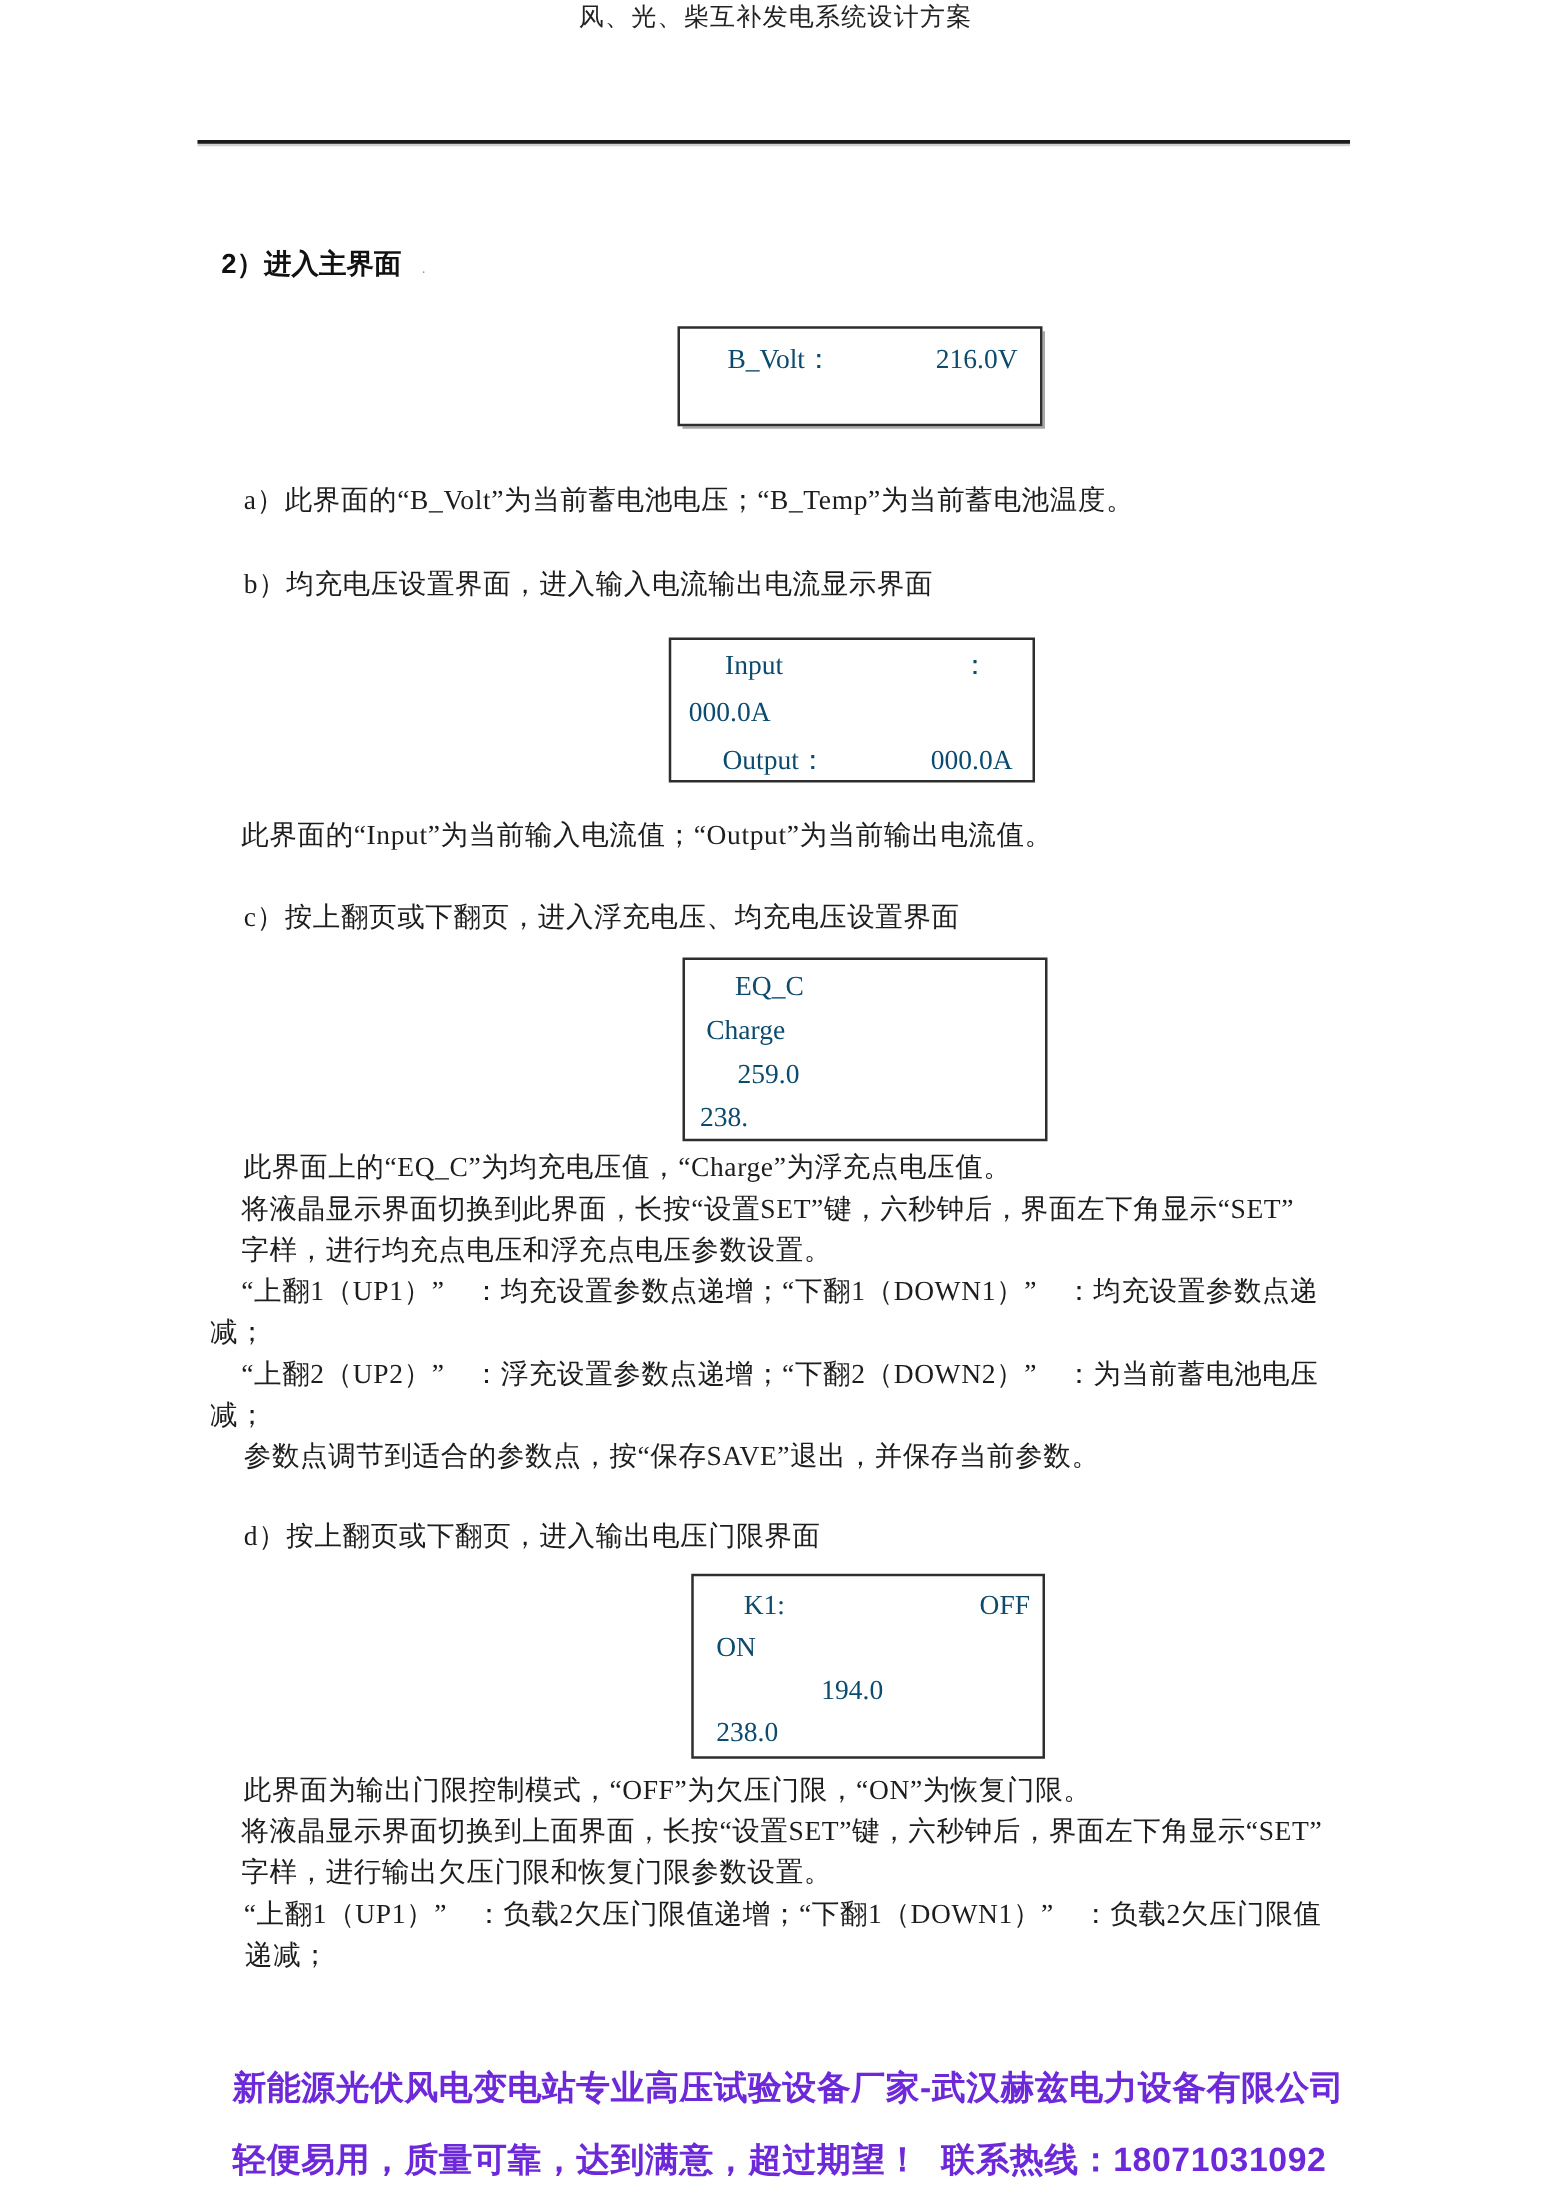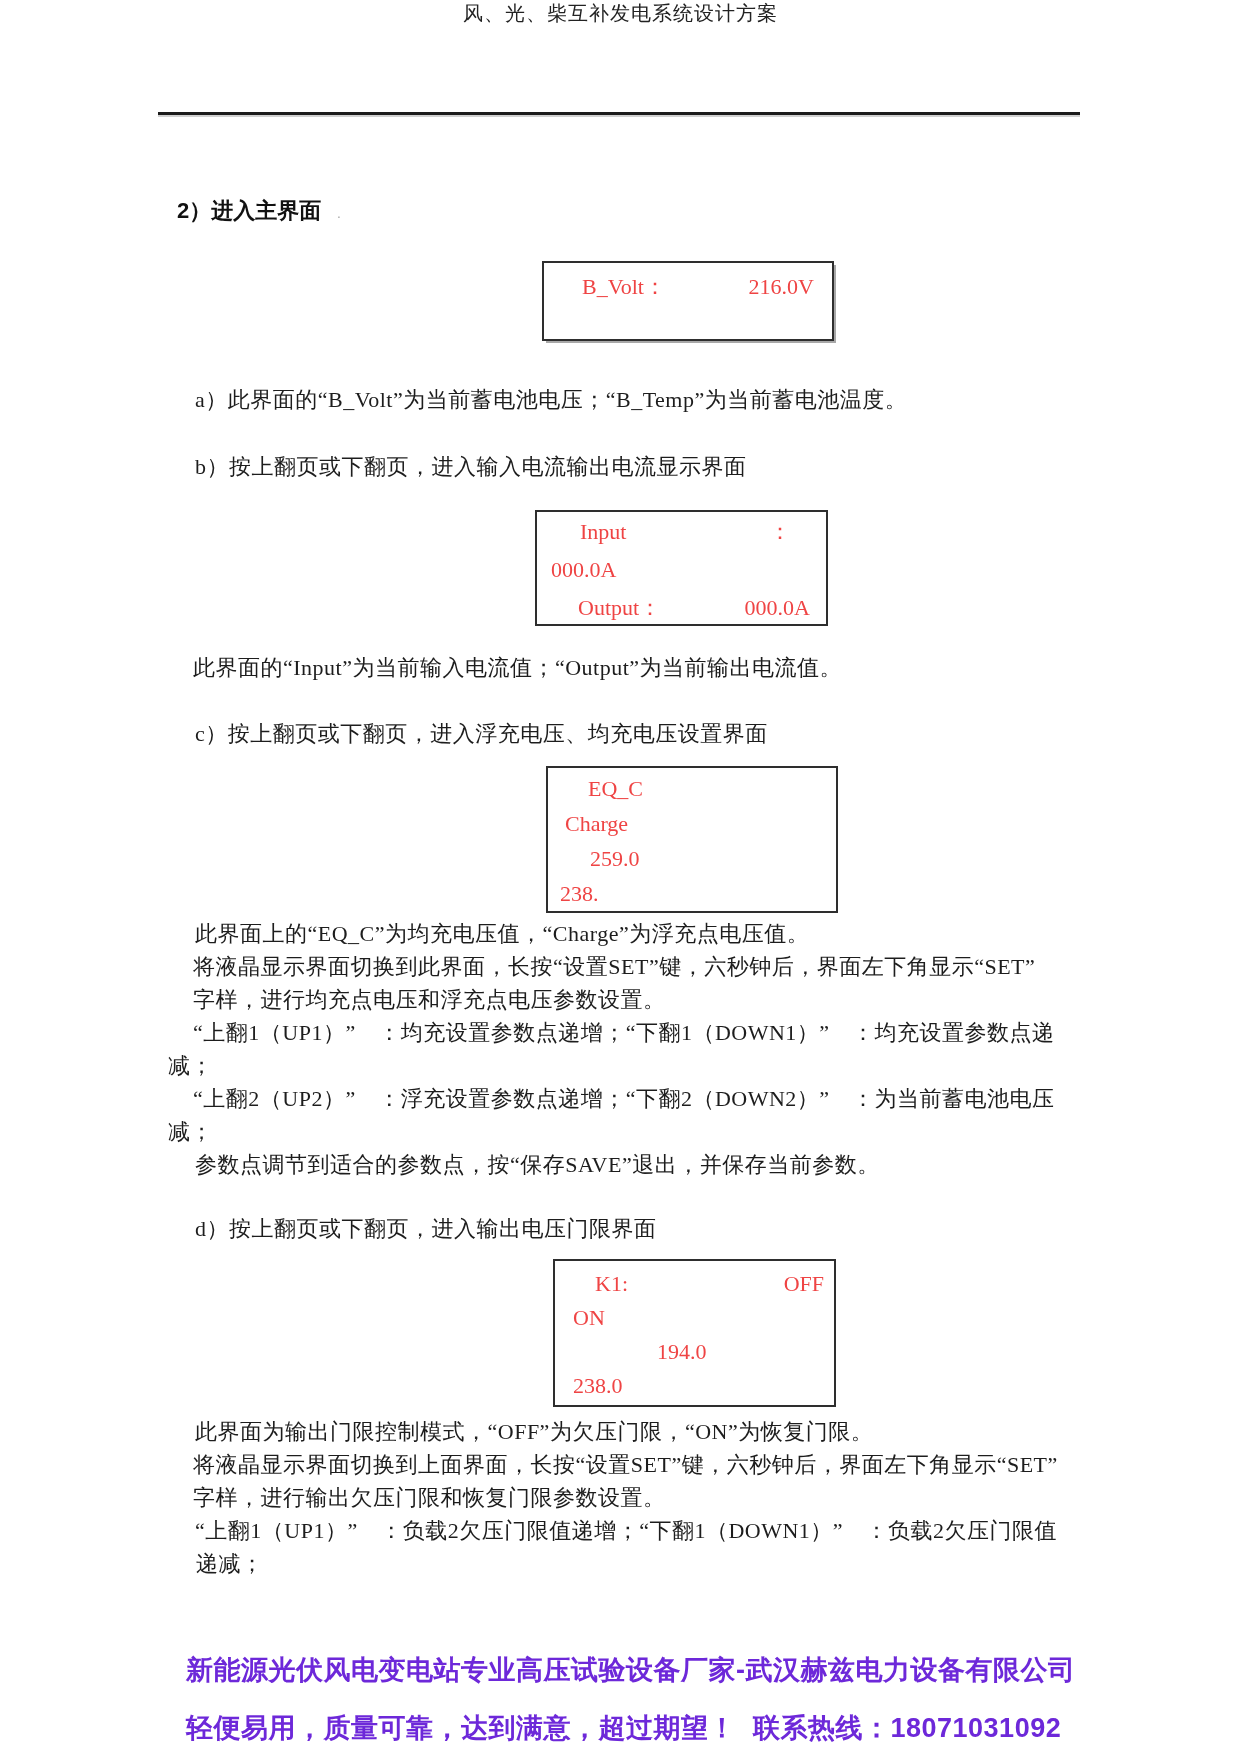--- a/index.html
+++ b/index.html
@@ -37,21 +37,21 @@
   .para {
     font-size: 22px; letter-spacing: 0.5px; color: #1d1d1d;
     line-height: 26px;
   }
 
   
   .lcd-box {
     border: 2px solid #2e2e2e;
     background: #fff;
     box-sizing: border-box;
-    font-size: 22px; color: #ef4444;
+    font-size: 22px; color: #0c4a6e;
   }
   .lcd-box.shadowed { box-shadow: 3px 3px 0 -1px #a8a8a8; }
   .lcd-row { display: flex; justify-content: space-between; align-items: baseline; }
 
   #lcd-battery   { left: 542px; top: 261px; width: 292px; height: 80px;  padding-top: 6px; }
   #lcd-battery .lcd-row { line-height: 35px; }
   #lcd-current   { left: 535px; top: 510px; width: 293px; height: 116px; padding-top: 1px; }
   #lcd-current .lcd-row { line-height: 38px; }
   #lcd-charge    { left: 546px; top: 766px; width: 292px; height: 147px; padding-top: 3px; }
   #lcd-charge .lcd-row { line-height: 35px; }
@@ -77,21 +77,21 @@
 
 <div class="abs lcd-box shadowed" id="lcd-battery">
   <div class="lcd-row" style="padding-left:38px; padding-right:18px;">
     <span>B_Volt：</span>
     <span>216.0V</span>
   </div>
 </div>
 
 <div class="abs para" style="left:195px; top:387px;">a）此界面的“B_Volt”为当前蓄电池电压；“B_Temp”为当前蓄电池温度。</div>
 
-<div class="abs para" style="left:195px; top:454px;">b）按上翻页或下翻页，进入输入电流输出电流显示界面</div>
+<div class="abs para" style="left:195px; top:454px;">b）均充电压设置界面，进入输入电流输出电流显示界面</div>
 
 <div class="abs lcd-box" id="lcd-current">
   <div class="lcd-row" style="padding-left:43px; padding-right:35px;">
     <span>Input</span>
     <span>：</span>
   </div>
   <div class="lcd-row" style="padding-left:14px;">
     <span>000.0A</span>
   </div>
   <div class="lcd-row" style="padding-left:41px; padding-right:16px;">

